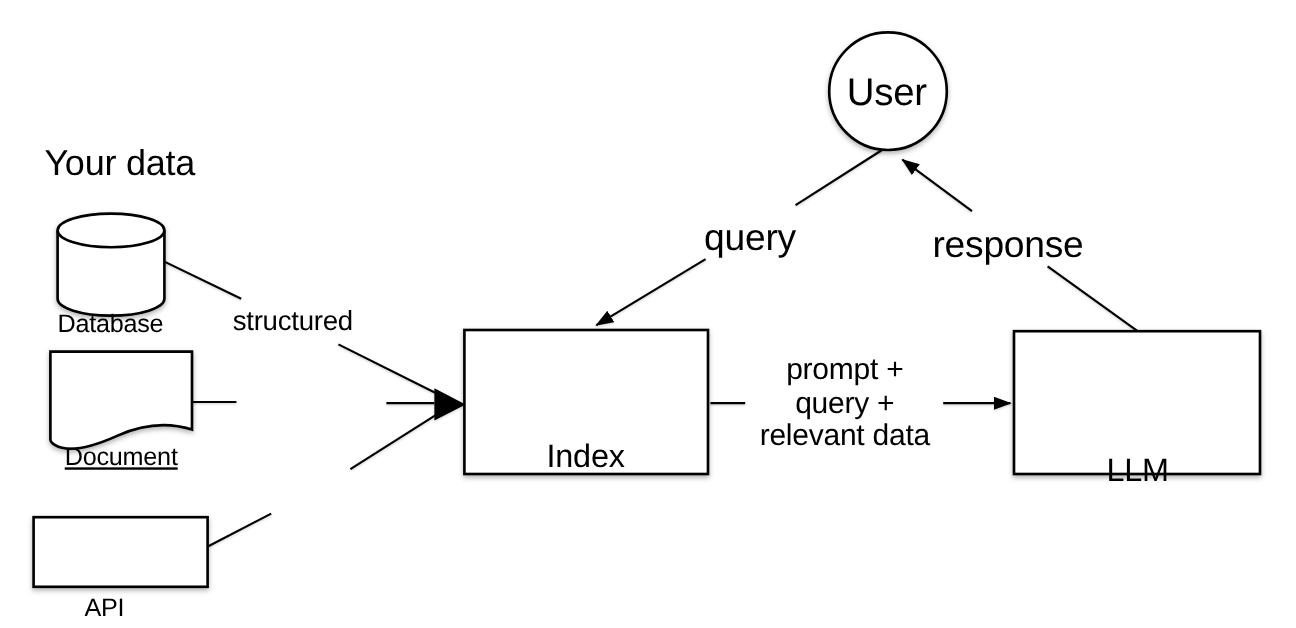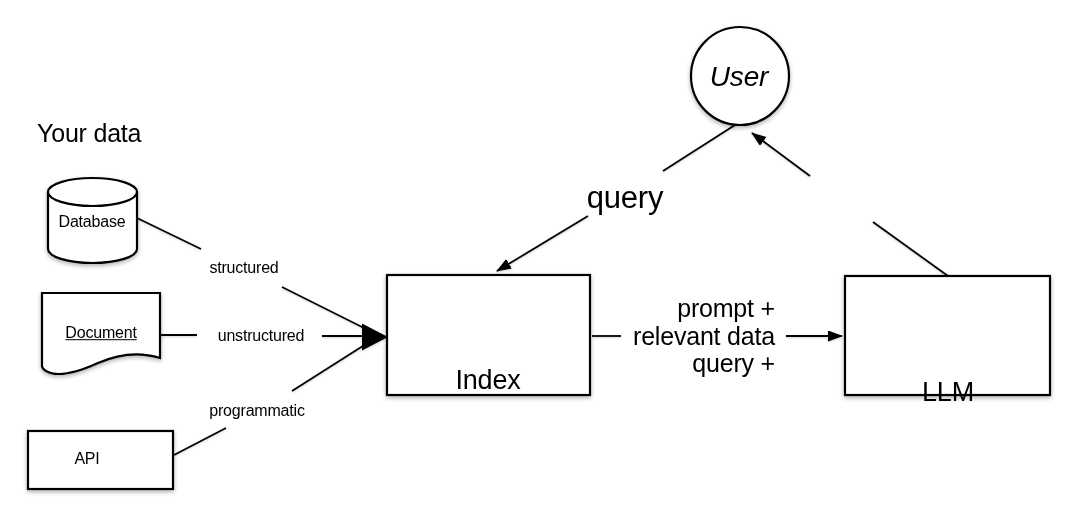--- a/index.html
+++ b/index.html
@@ -41,30 +41,30 @@
     fill: #000000;
     stroke: none;
   }
   .lbl {
     position: absolute;
     transform: translate(-50%, -50%);
     white-space: nowrap;
     letter-spacing: -0.2px;
     line-height: 1.1;
   }
-  .lbl-title     { font-size: 25px; text-align: right; }
-  .lbl-node-sm   { font-size: 16px; }
+  .lbl-title     { font-size: 30px; text-align: right; }
+  .lbl-node-sm   { font-size: 21px; margin-top: 48px; }
   .lbl-node-lg   { font-size: 27px; margin-top: 45px; }
-  .lbl-node-user { font-size: 28px; font-style: italic; }
-  .lbl-edge      { font-size: 16px; }
+  .lbl-node-user { font-size: 32px; }
+  .lbl-edge      { font-size: 23px; }
   .lbl-edge-lg   { font-size: 31px; }
   .lbl-multiline {
     font-size: 25px;
     line-height: 27.5px;
-    text-align: right;
+    text-align: center;
   }
   .no-center {
     transform: none;
   }
 </style>
 </head>
 <body>
 
 <div class="canvas">
 
@@ -116,26 +116,25 @@
   <div class="lbl lbl-node-sm" style="left:87px; top:459px;">API</div>
 
   <div class="lbl lbl-node-lg" style="left:488px; top:336px;">Index</div>
 
   <div class="lbl lbl-node-lg" style="left:948px; top:348px;">LLM</div>
 
   <div class="lbl lbl-node-user" style="left:739px; top:77px;">User</div>
 
   <div class="lbl lbl-edge" style="left:244px; top:268px;">structured</div>
 
-  <div class="lbl lbl-edge" style="left:261px; top:336px;">unstructured</div>
 
-  <div class="lbl lbl-edge" style="left:257px; top:411px;">programmatic</div>
 
   <div class="lbl lbl-edge-lg" style="left:625px; top:198px;">query</div>
 
+  <div class="lbl lbl-edge-lg" style="left:840px; top:204px;">response</div>
 
   <div class="lbl lbl-multiline" style="left:704px; top:336px;">
     <div>prompt +</div>
+    <div>query +</div>
     <div>relevant data</div>
-    <div>query +</div>
   </div>
 
 </div>
 
 </body></html>

